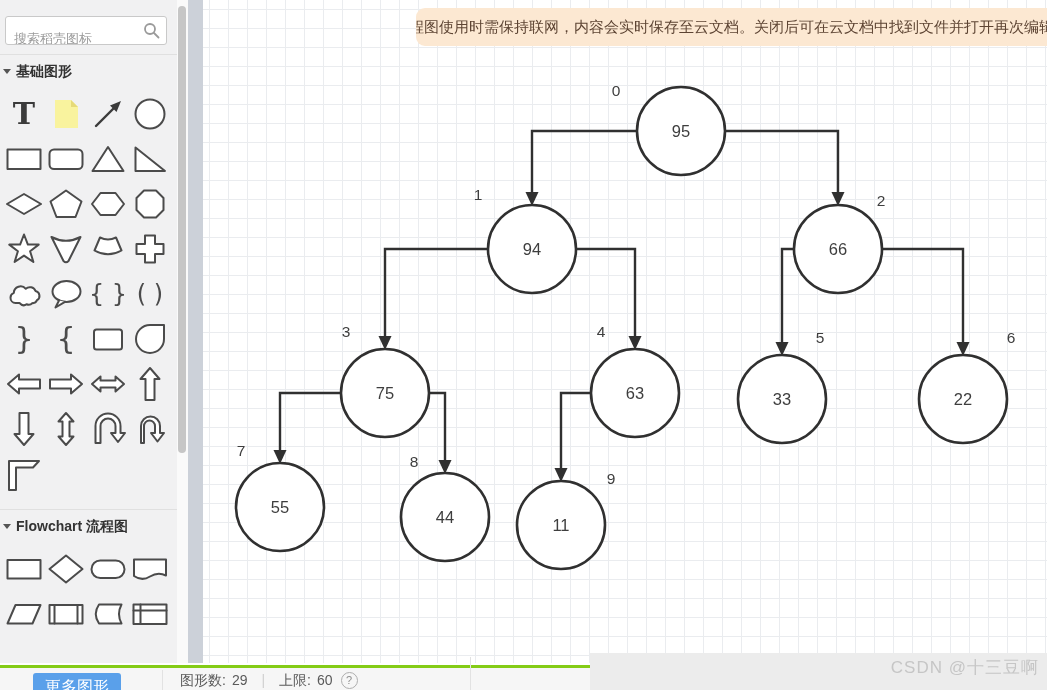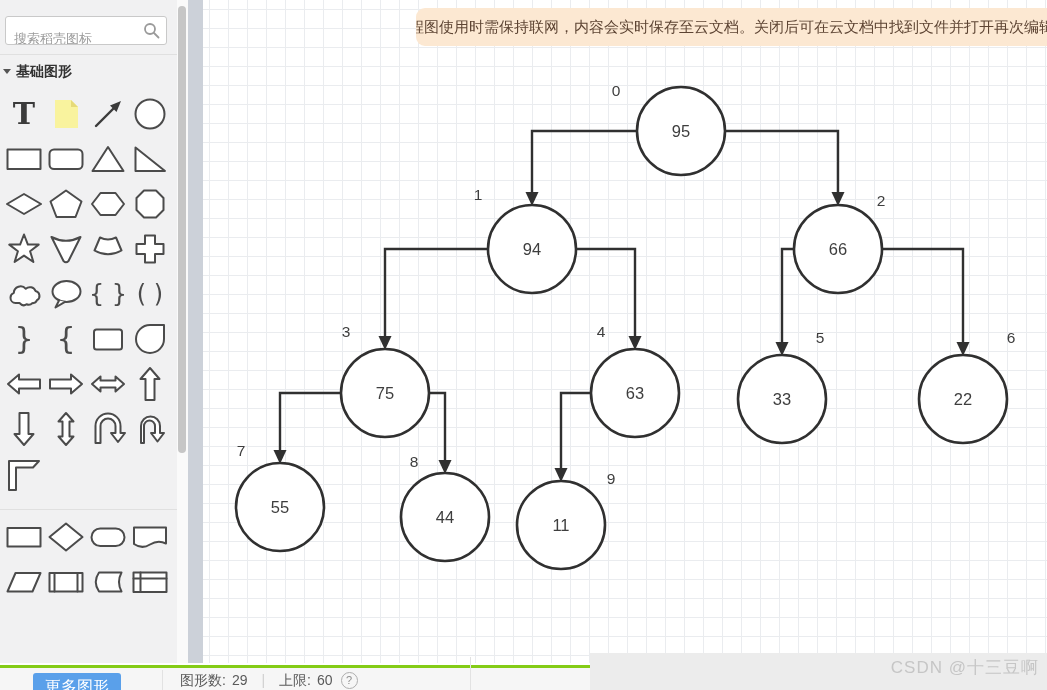--- a/index.html
+++ b/index.html
@@ -313,20 +313,23 @@
           </svg>
         </div>
         <div class="shape-cell">
           <svg viewBox="0 0 36 36" width="36" height="36" fill="#ffffff" stroke="#4b4b4b" stroke-width="2" stroke-linejoin="round" stroke-linecap="round">
             <polygon points="3,34 3,5 33,5 27,11.5 10,11.5 10,34"></polygon>
           </svg>
         </div>
       </div>
 
     <div class="side-divider"></div>
+    <div class="section-header">
+      <span class="caret"></span><span>Flowchart 流程图</span>
+    </div>
     <div class="shape-grid">
         <div class="shape-cell">
           <svg viewBox="0 0 36 36" width="36" height="36" fill="#ffffff" stroke="#4b4b4b" stroke-width="2" stroke-linejoin="round" stroke-linecap="round">
             <rect x="1.5" y="9" width="33" height="18.5"></rect>
           </svg>
         </div>
         <div class="shape-cell">
           <svg viewBox="0 0 36 36" width="36" height="36" fill="#ffffff" stroke="#4b4b4b" stroke-width="2" stroke-linejoin="round" stroke-linecap="round">
             <polygon points="18,4.5 34.5,18 18,31.5 1.5,18"></polygon>
           </svg>

